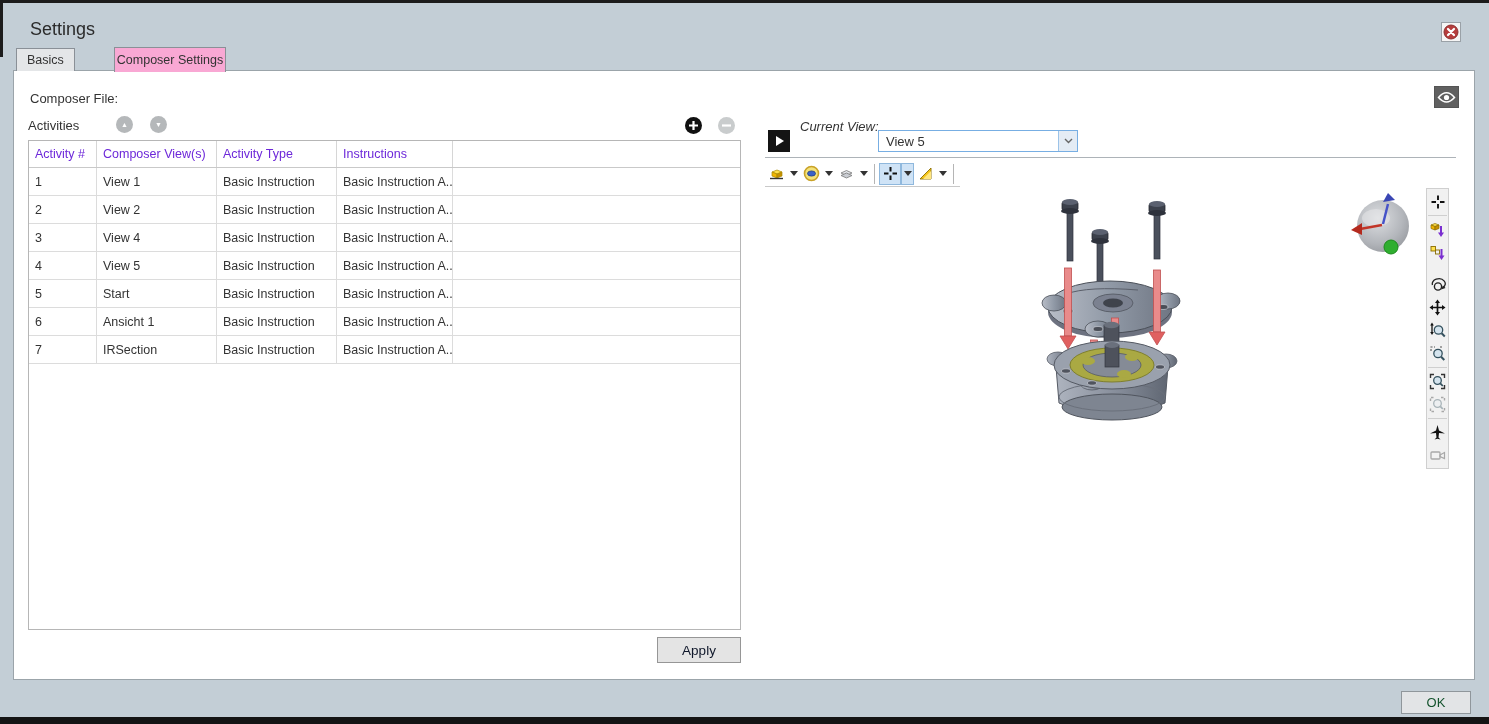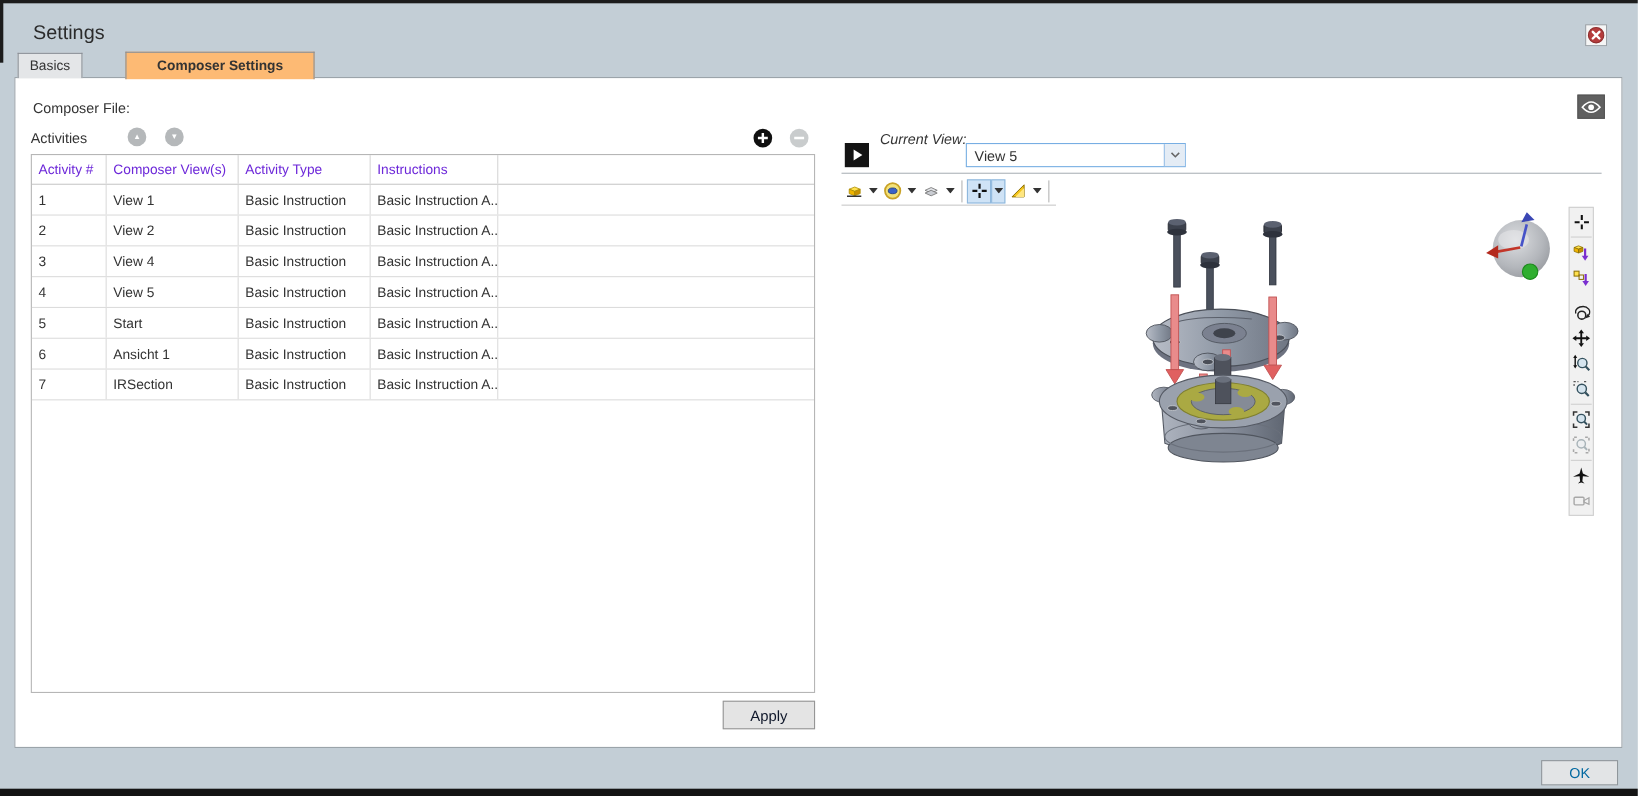--- a/index.html
+++ b/index.html
@@ -10,21 +10,21 @@
   .edge-top{left:0;top:0;width:1489px;height:3px;background:#1c1c1c;}
   .edge-left{left:0;top:0;width:3px;height:57px;background:#1c1c1c;}
   .edge-bottom{left:0;top:717px;width:1489px;height:7px;background:#141414;}
   .title{left:30px;top:19px;font-size:18px;color:#2b2b2b;}
   .close-btn{left:1441px;top:22px;width:20px;height:20px;background:#f5f5f5;
     border:1px solid #9aa1a7;display:flex;align-items:center;justify-content:center;padding:0;cursor:default;}
   
   .tabs{left:16px;top:47px;display:flex;align-items:flex-end;height:24px;z-index:3;gap:40px;}
   .tab{padding:4px 10px;font-size:12.5px;border:1px solid #8a9097;border-bottom:none;
     background:#e4e6e8;color:#333;}
-  .tab.active{background:#fdba74;padding:5px 28px;margin-left:-1px;position:relative;z-index:4;margin-bottom:-1px;font-weight:bold;}
+  .tab.active{background:#f9a8d4;padding:5px 2px;margin-left:-1px;position:relative;z-index:4;margin-bottom:-1px;}
   .panel{left:13px;top:70px;width:1462px;height:610px;background:#fff;border:1px solid #9ba4aa;}
   
   .cf-label{left:30px;top:91px;font-size:13px;}
   .cf-field{left:112px;top:86px;width:1281px;height:22px;border:1px solid #8a9097;background:#fff;
     display:flex;align-items:center;}
   .cf-value{flex:1;font-size:13px;padding-left:8px;white-space:nowrap;overflow:hidden;}
   .cf-btn{width:20px;height:18px;border:1px solid #999;background:#f4f4f4;font-size:11px;color:#333;
     display:flex;align-items:center;justify-content:center;margin-right:1px;padding:0;}
   .eye-btn{left:1434px;top:86px;width:25px;height:22px;background:#606060;border:1px solid #545454;
     display:flex;align-items:center;justify-content:center;padding:0;}
@@ -64,21 +64,21 @@
   .hl{background:#cfe3f6;border:1px solid #8fb8dd;}
   
   .right-strip{left:1426px;top:188px;width:23px;background:#f1f1f1;border:1px solid #cfcfcf;
     display:flex;flex-direction:column;align-items:center;padding:1px 0;}
   .rs-btn{width:21px;height:21px;margin:1px 0;display:flex;align-items:center;justify-content:center;
     border:1px solid transparent;background:transparent;padding:0;}
   .rs-sep{width:19px;height:1px;background:#cfcfcf;margin:2px 0;}
   .rs-gap{height:9px;}
   .disabled{opacity:.38;}
   .ok-btn{left:1401px;top:691px;width:70px;height:23px;background:#e2e4e6;border:1px solid #8f969b;
-    font-size:13px;color:#0369a1;font-family:"Liberation Sans",sans-serif;}
+    font-size:13px;color:#14532d;font-family:"Liberation Sans",sans-serif;}
 </style>
 </head>
 <body>
 
 <div class="screen">
   <div class="abs panel"></div>
   <div class="abs edge-top"></div>
   <div class="abs edge-left"></div>
   <div class="abs edge-bottom"></div>
 

